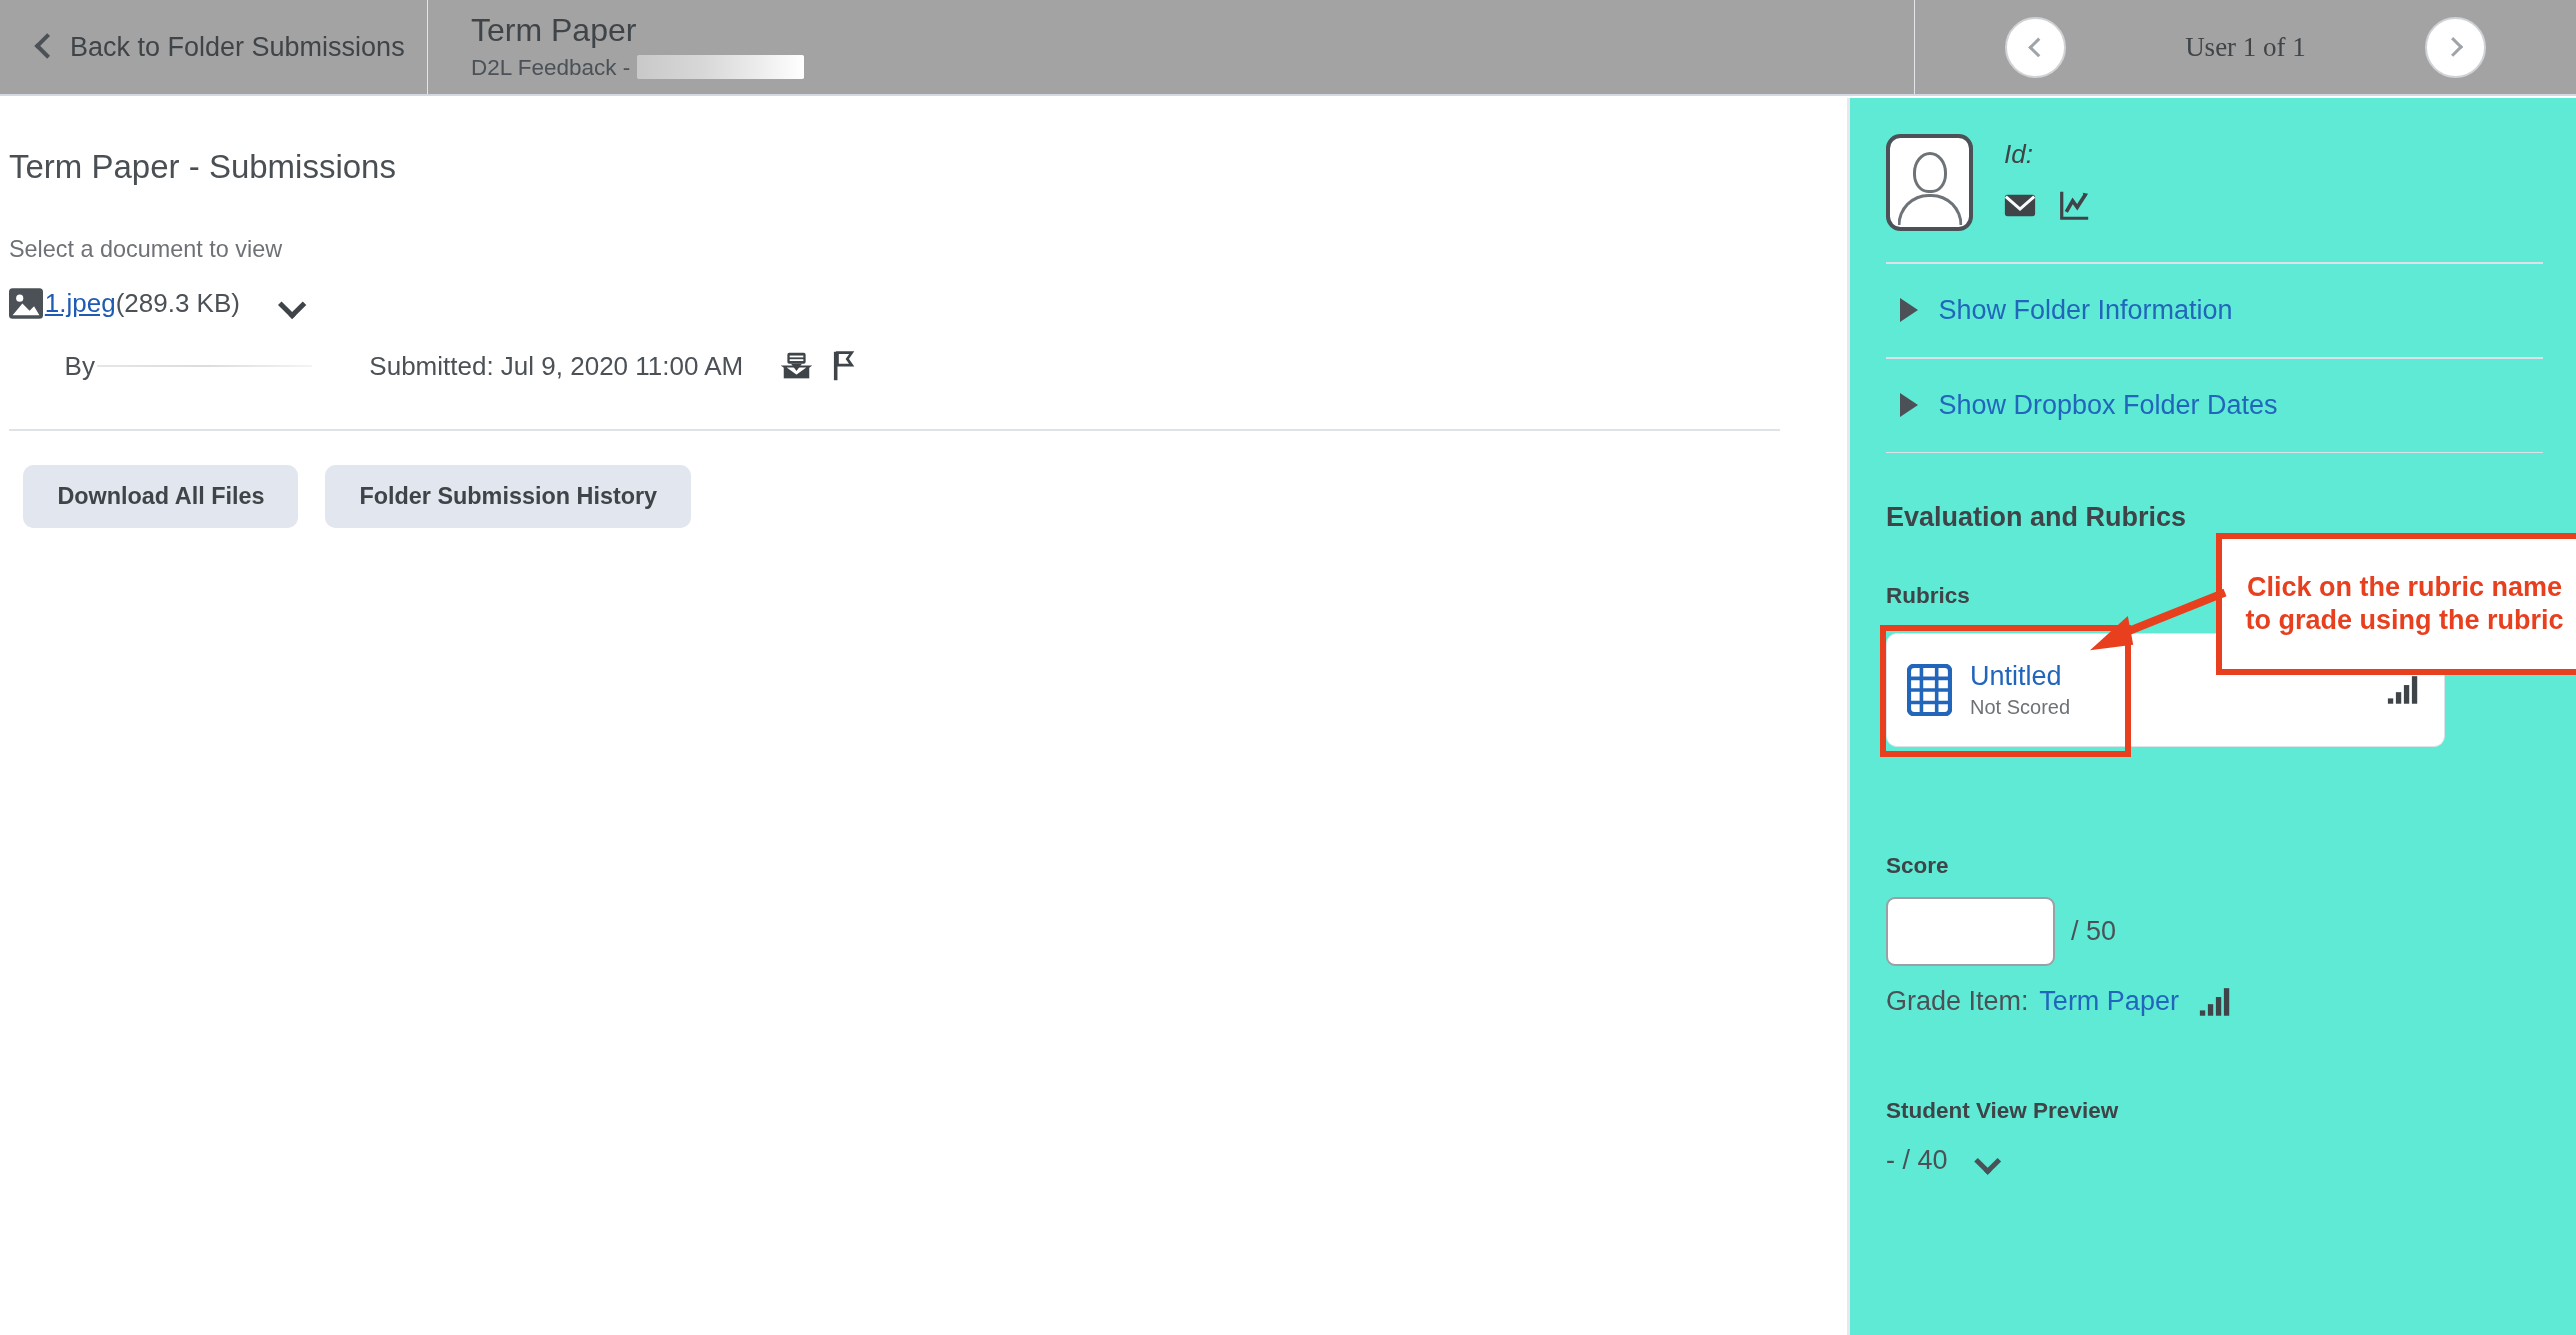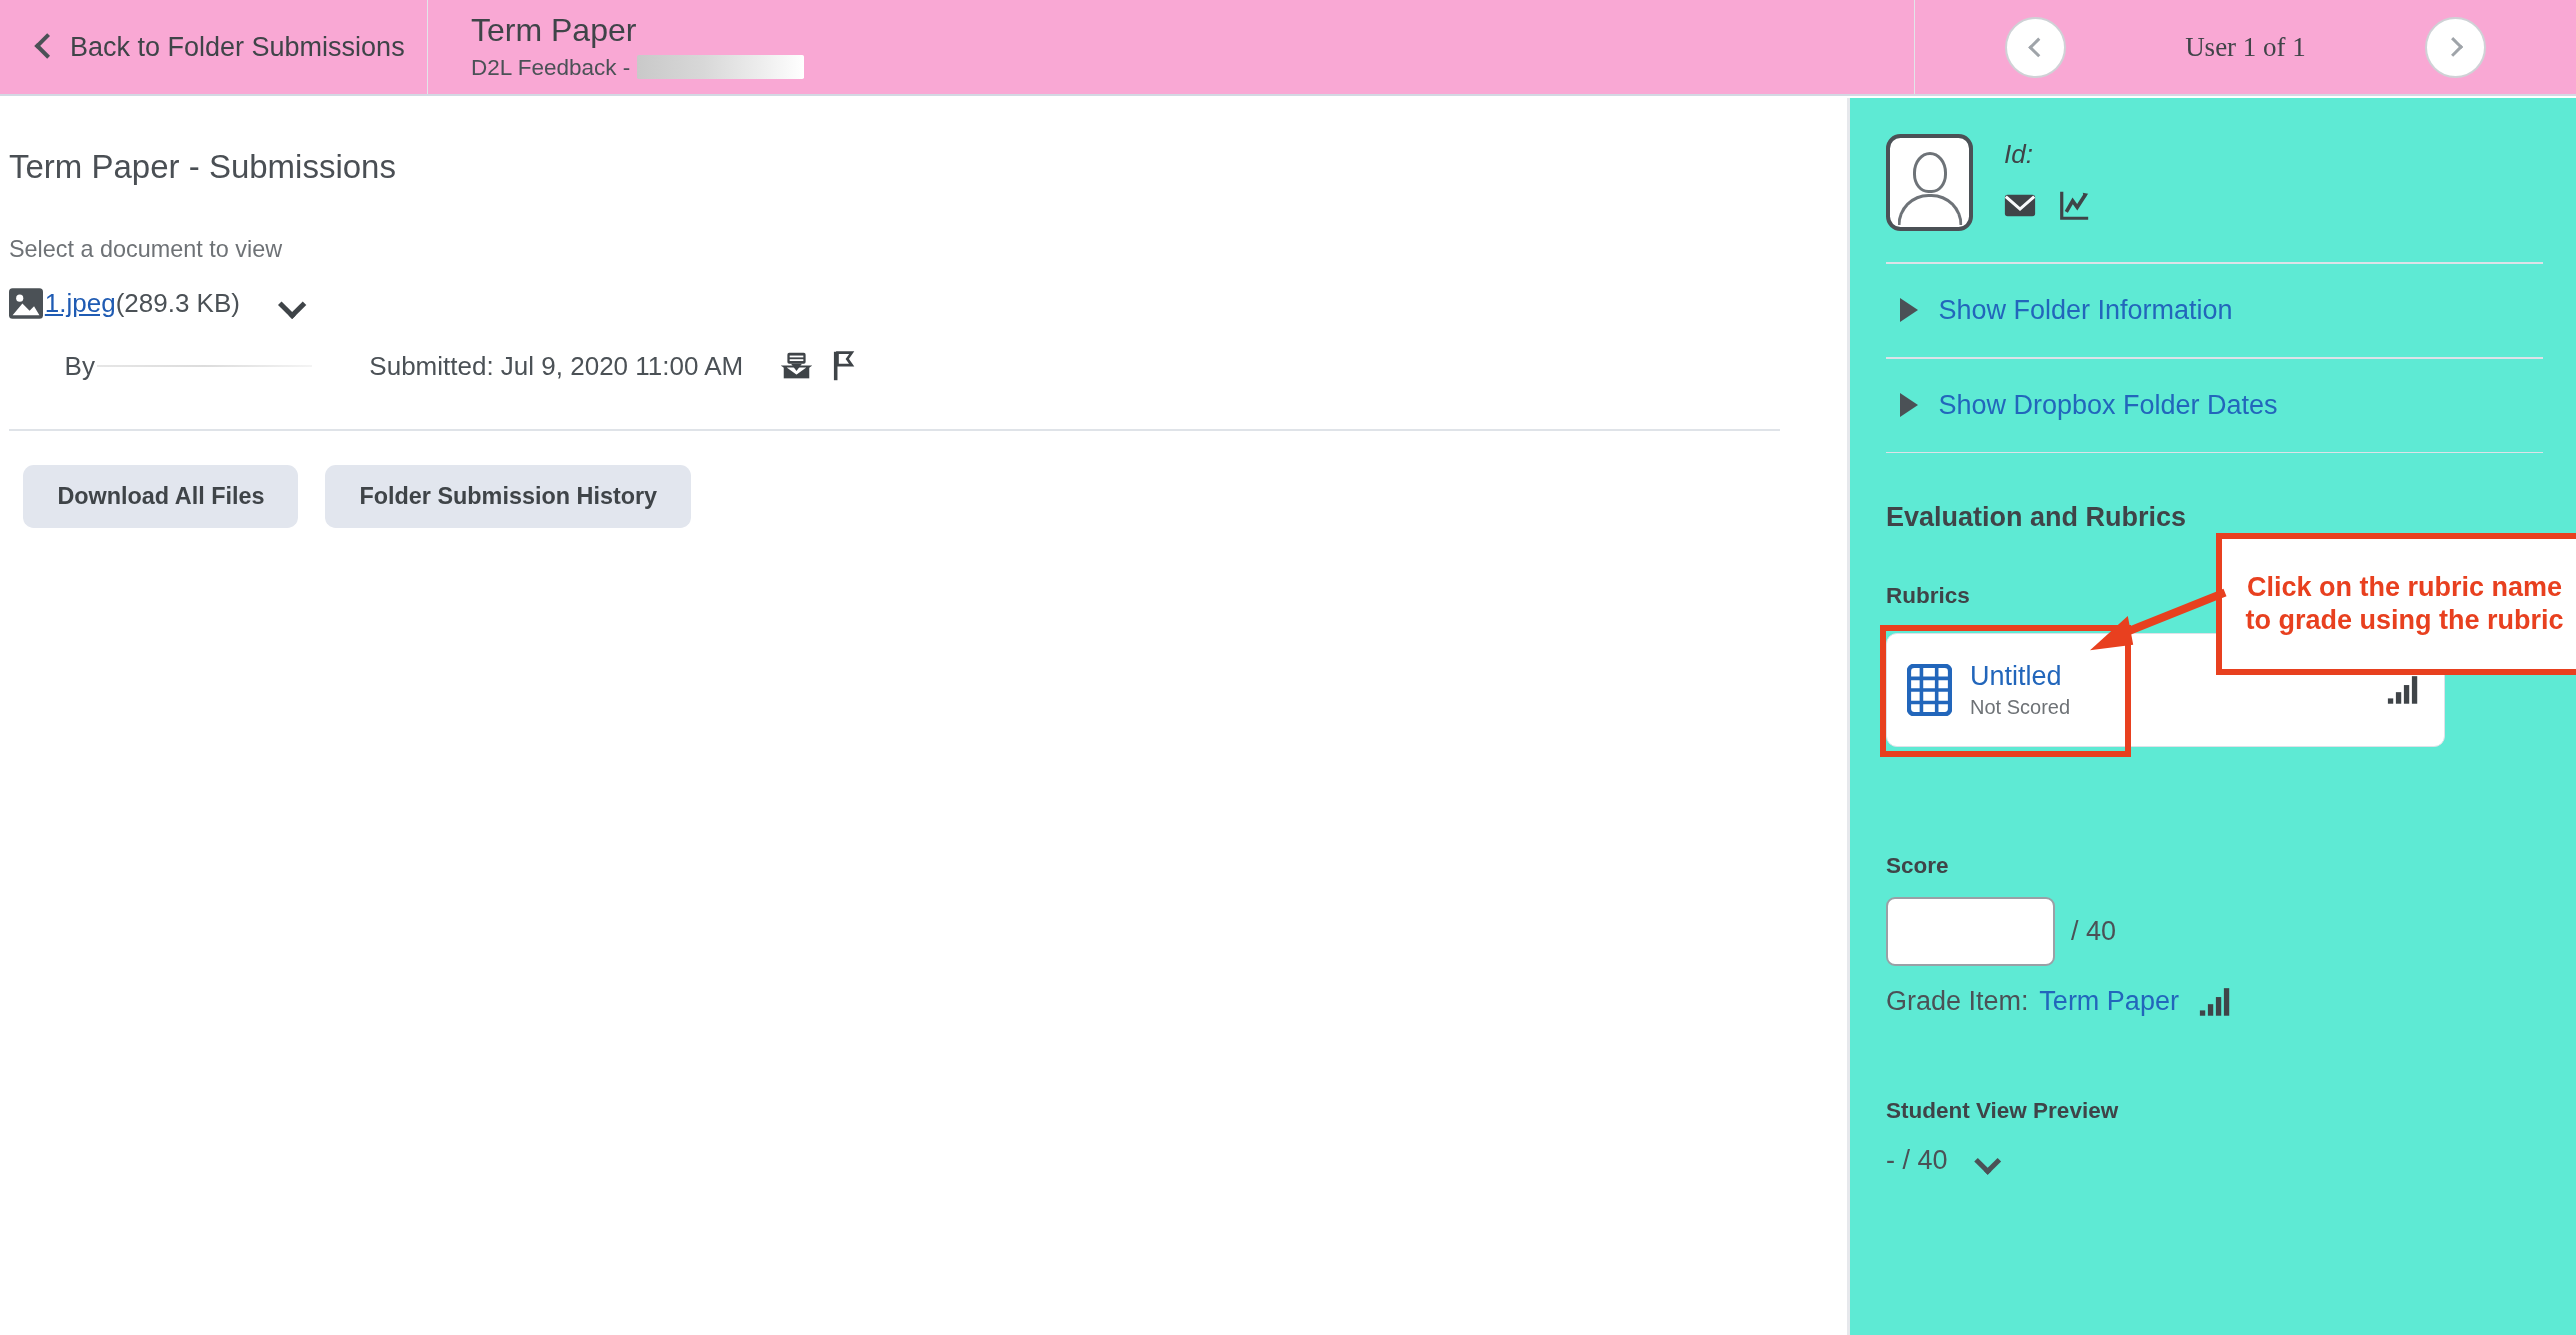--- a/index.html
+++ b/index.html
@@ -8,21 +8,21 @@
     background: #ffffff;
     font-family: "Liberation Sans", sans-serif;
     color: #3f4448;
     overflow: hidden;
   }
   .app { position: relative; width: 2576px; height: 1336px; }
 
   
   .topbar {
     position: absolute; left: 0; top: 0; width: 2576px; height: 96px;
-    background: #f9a8d4;
+    background: #a3a3a3;
     border-bottom: 2.7px solid #d3d9e3;
     display: flex; align-items: stretch;
   }
   .back-cell {
     width: 428px; flex: 0 0 428px;
     border-right: 1.8px solid #e2e5e9;
     display: flex; align-items: center; padding-left: 34px; gap: 16px;
     cursor: pointer;
   }
   .chev-left { width: 20px; height: 31px; flex: 0 0 20px; position: relative; }
@@ -370,21 +370,21 @@
           <path d="M170 14 L50 62" stroke="#e8401f" stroke-width="9" fill="none"></path>
           <path d="M20 78 L62 40 L68 72 Z" fill="#e8401f"></path>
         </svg>
       </span>
     </div>
 
     <div class="score-label">Score</div>
 
     <div class="score-row">
       <input class="score-input" type="text" value="" style="">
-      <span class="score-out-of">/ 40</span>
+      <span class="score-out-of">/ 50</span>
     </div>
 
     <div class="grade-item-row">
       <span class="gi-label">Grade Item:</span>
       <span class="gi-link">Term Paper</span>
       <span class="ico gi-bars">
         <svg width="32" height="31" viewBox="0 0 36 34">
           <rect x="1" y="27" width="6" height="6" fill="#3f4448"></rect>
           <rect x="10" y="20" width="6" height="13" fill="#3f4448"></rect>
           <rect x="19" y="12" width="6" height="21" fill="#3f4448"></rect>

